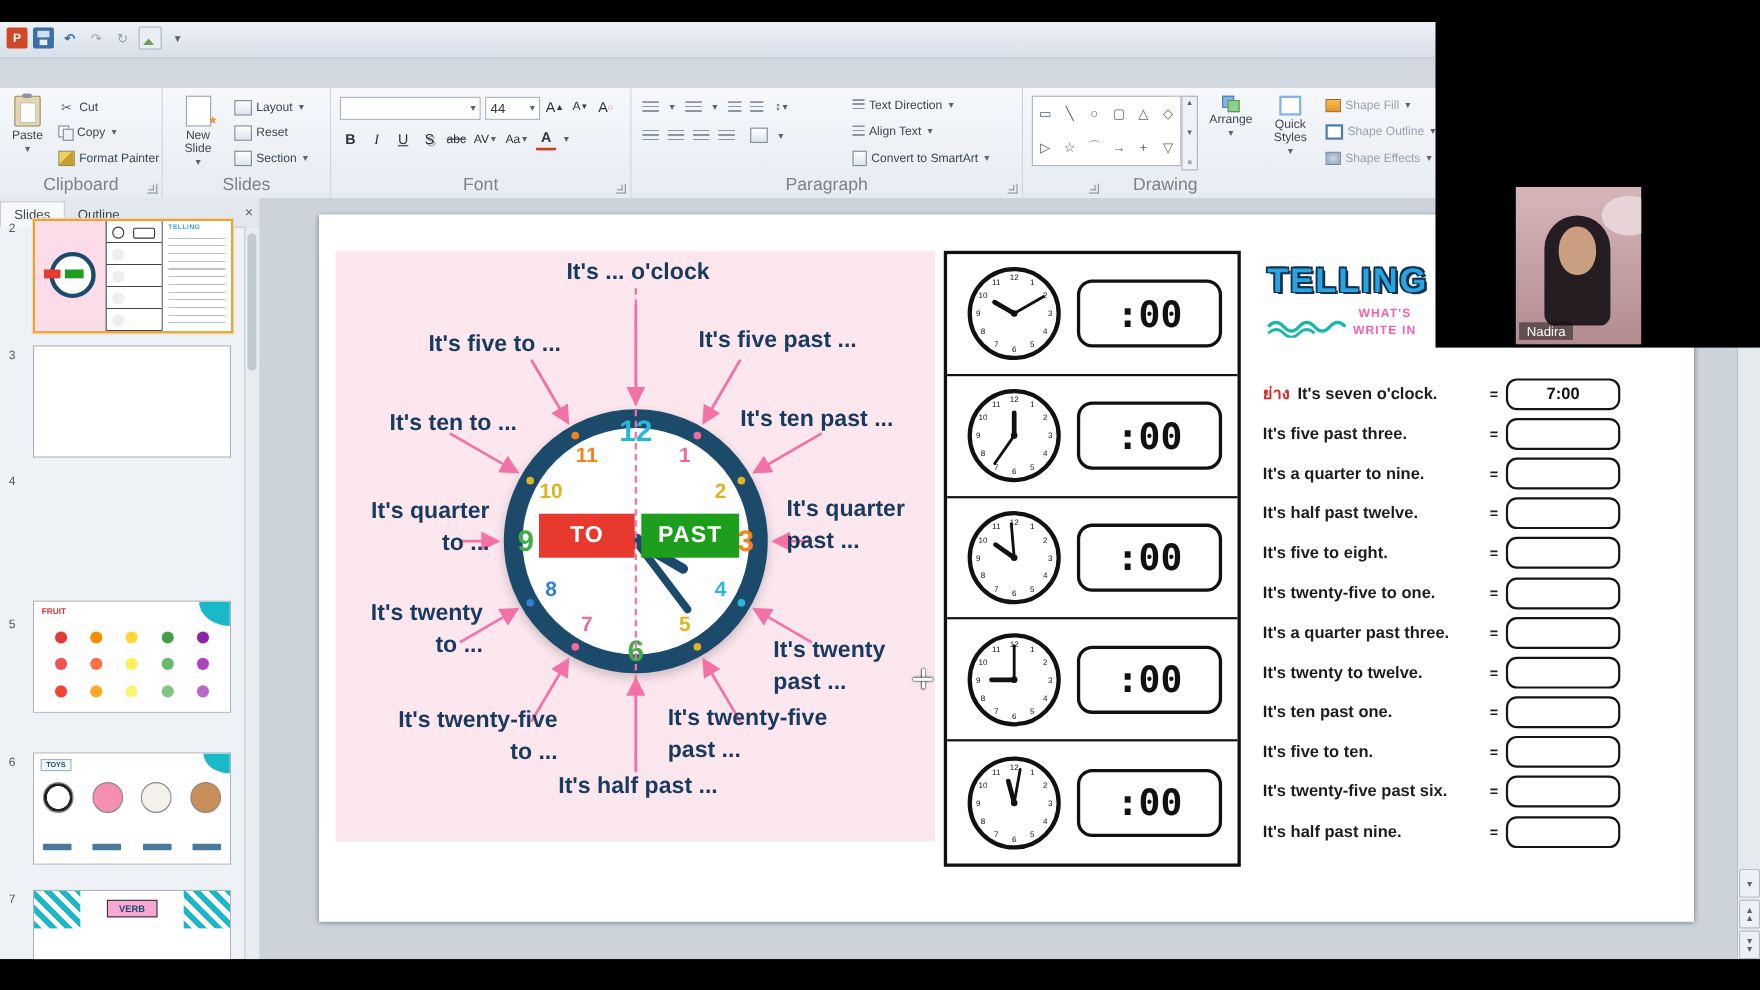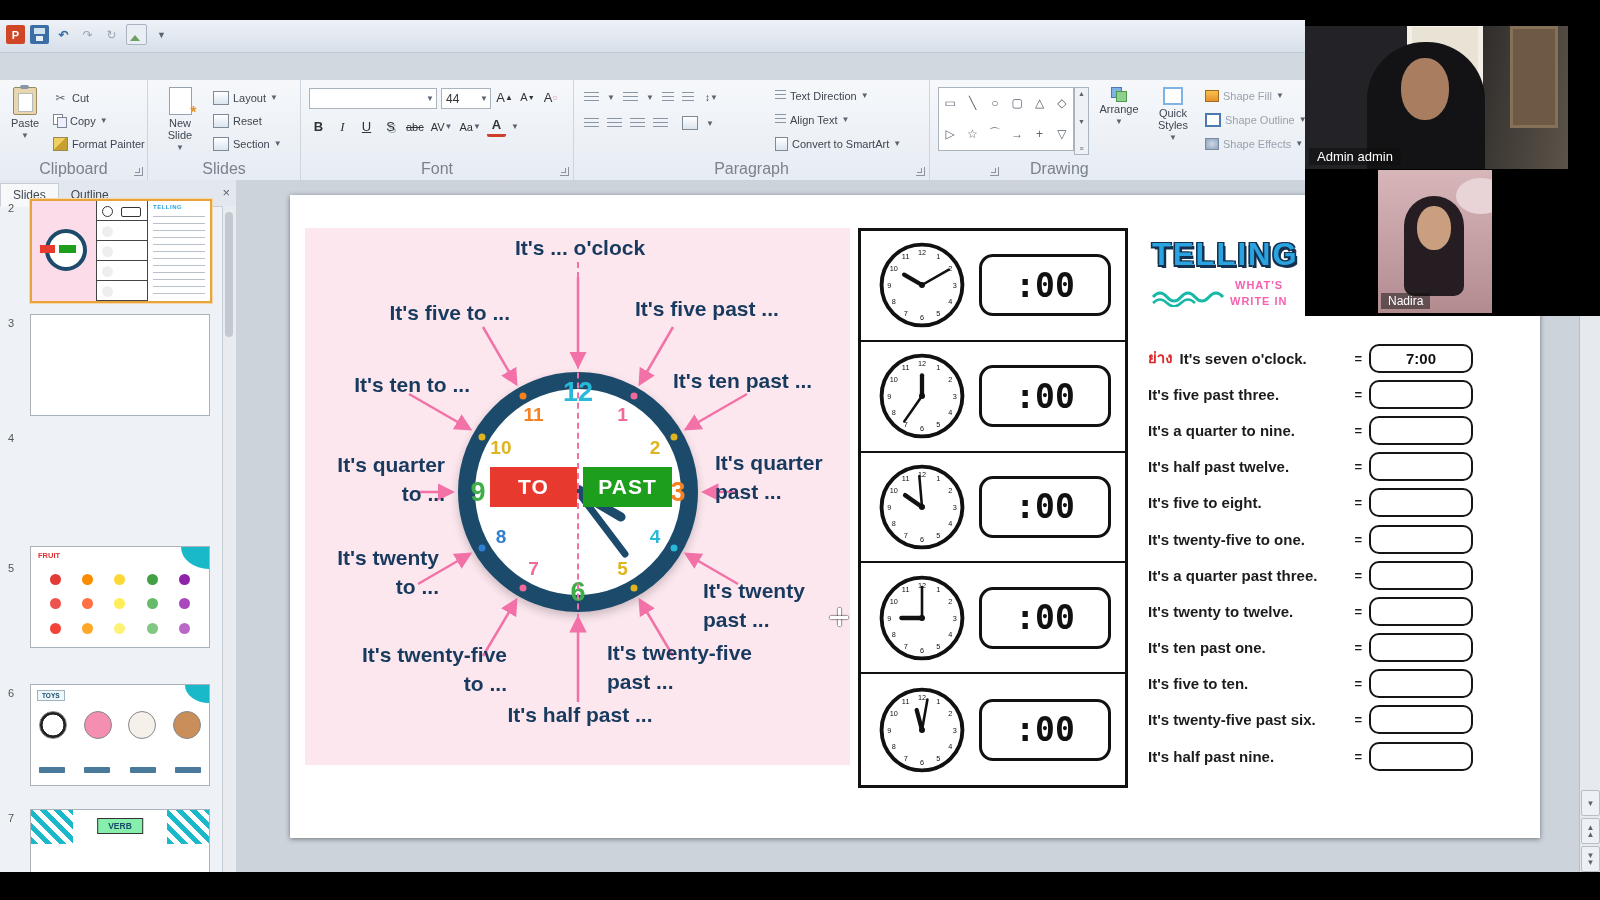--- a/index.html
+++ b/index.html
@@ -110,21 +110,21 @@
   .t6corner{position:absolute;right:0;top:0;width:24px;height:18px;background:#19b9c9;border-bottom-left-radius:100%;}
   .t6row{position:absolute;left:8px;right:8px;top:26px;display:flex;justify-content:space-between;}
   .t6row i{width:26px;height:26px;border-radius:50%;border:1px solid #888;}
   .t6bars{position:absolute;left:8px;right:8px;bottom:12px;display:flex;justify-content:space-between;}
   .t6bars i{width:26px;height:6px;background:#4a7a9b;border-radius:1px;}
 
   
   .t7{flex:1;position:relative;background:#fff;}
   .t7stripe{position:absolute;top:0;width:42px;height:34px;background:repeating-linear-gradient(45deg,#19b9c9 0 5px,#fff 5px 10px);}
   .t7stripe.l{left:0;} .t7stripe.r{right:0;}
-  .t7box{position:absolute;left:50%;top:8px;transform:translateX(-50%);border:1px solid #333;padding:2px 10px;font-size:8.5px;font-weight:700;color:#1b4a6b;background:#86efac;}
+  .t7box{position:absolute;left:50%;top:8px;transform:translateX(-50%);border:1px solid #333;padding:2px 10px;font-size:8.5px;font-weight:700;color:#1b4a6b;background:#f9a8d4;}
 
   
   .editor{position:absolute;left:236px;top:0;right:0;height:692px;background:#ccd3db;}
   .slide{position:absolute;left:54px;top:15px;width:1250px;height:643px;background:#fff;box-shadow:0 1px 5px rgba(0,0,0,.45);}
   .notes{position:absolute;left:236px;top:663px;right:21px;height:29px;background:#fff;border-top:1px solid #99a2ad;display:flex;align-items:center;padding-left:18px;font-size:15px;color:#4a4a4a;}
   .vscroll{position:absolute;right:0;top:8px;width:20px;height:684px;background:#e6eaef;border-left:1px solid #b6bec7;}
   .vsbtn{position:absolute;left:1px;width:17px;height:24px;background:#edf0f4;border:1px solid #b6bec7;border-radius:2px;display:flex;flex-direction:column;align-items:center;justify-content:center;font-size:8px;line-height:7px;color:#5a6470;}
   .vsthumb{position:absolute;left:2px;top:150px;width:15px;height:90px;background:#c6cdd5;border-radius:3px;border:1px solid #aab2bc;}
 
   
@@ -740,27 +740,20 @@
         <div class="vsbtn" style="bottom:0">
             <span>▼</span>
             <span>▼</span>
           </div>
       </div>
 
     </div>
   </div>
 
   <div class="videos">
-    <div class="v1">
-      <span class="v1door"></span>
-      <span class="v1win"></span>
-      <span class="hijab"></span>
-      <span class="face1"></span>
-      <span class="ntag">Admin admin</span>
-    </div>
     <div class="v2">
       <span class="v2pillow"></span>
       <span class="hair2"></span>
       <span class="face2"></span>
       <span class="ntag2">Nadira</span>
     </div>
   </div>
 
   <div class="cursor"></div>
   <div class="blackbar-bot"></div>

